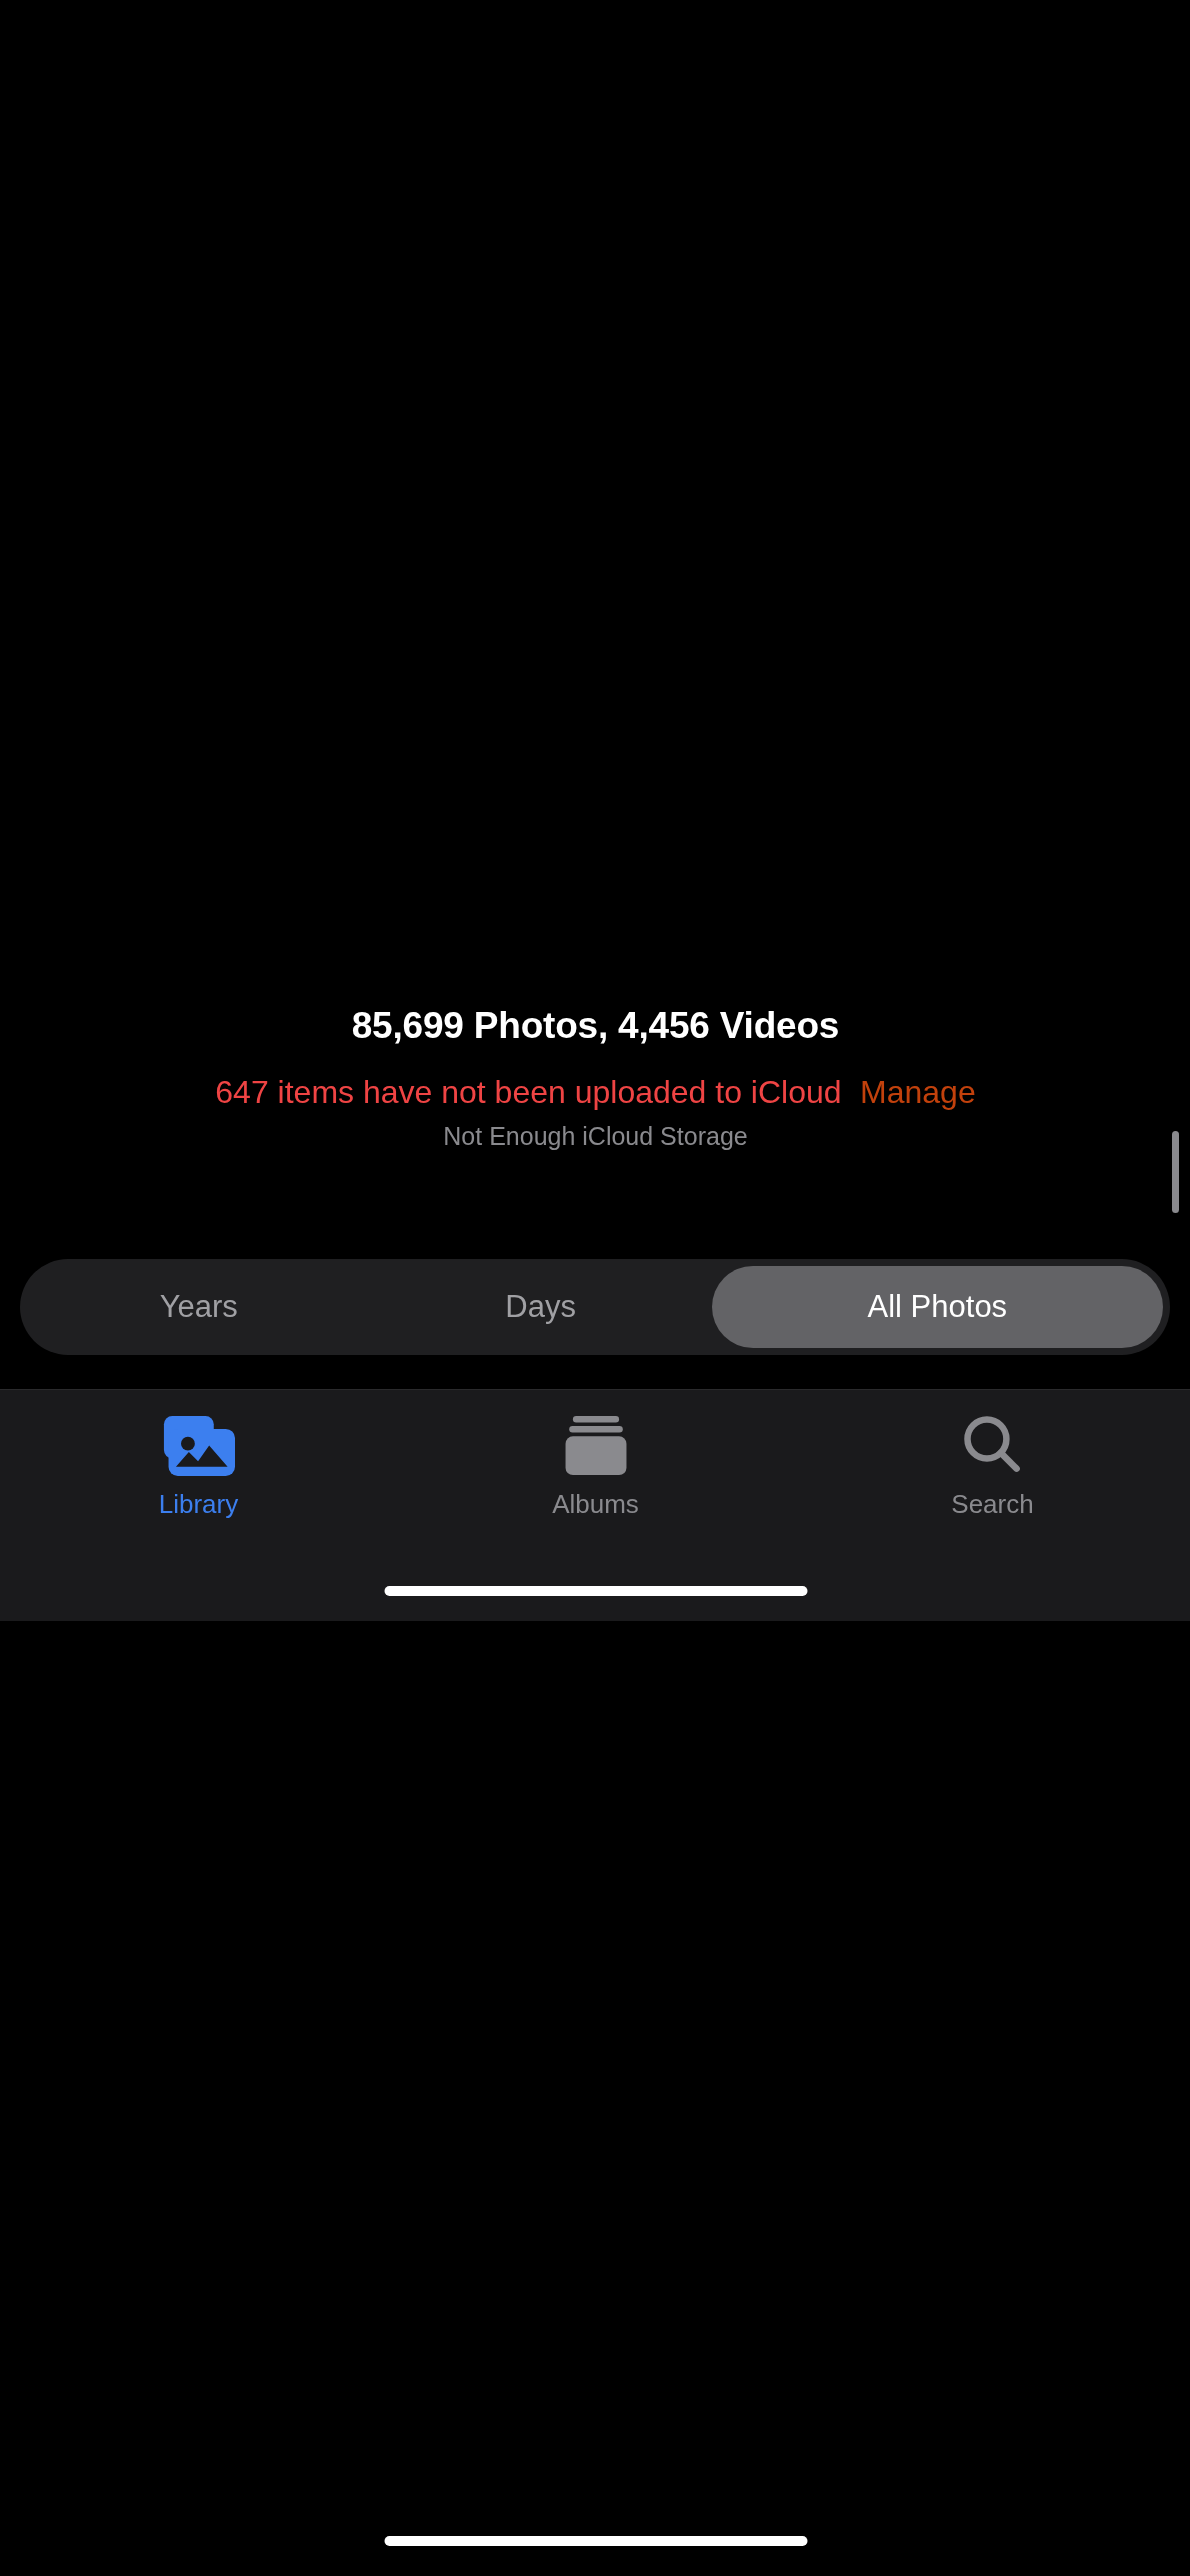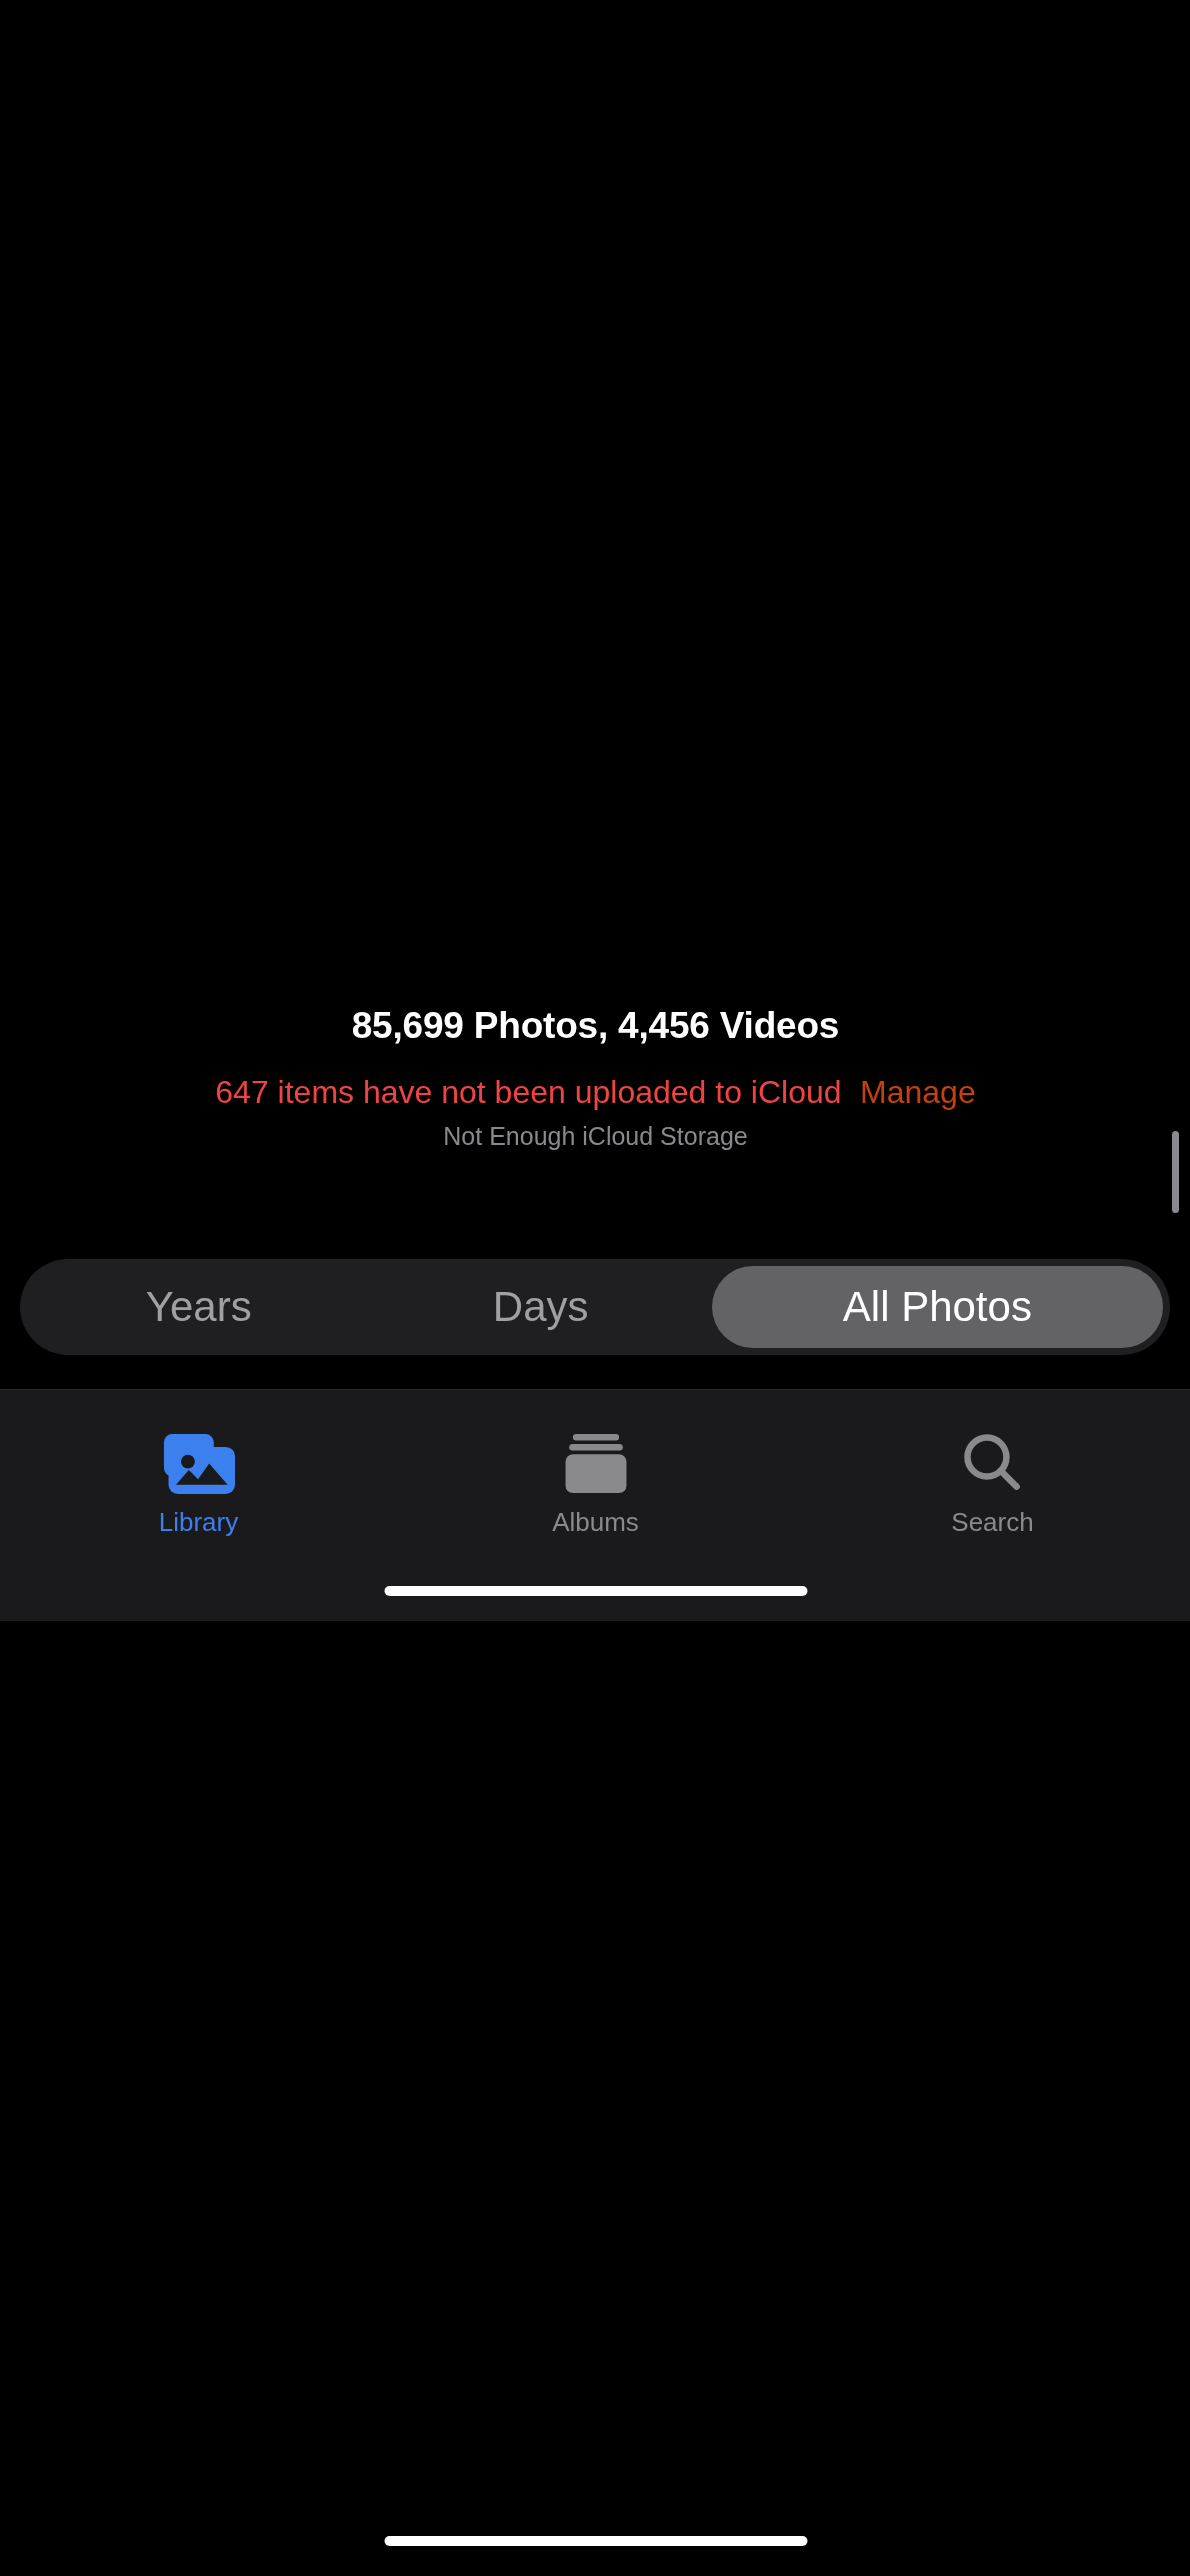--- a/index.html
+++ b/index.html
@@ -92,21 +92,21 @@
     box-sizing: border-box;
     padding: 7.4px;
   }
   .segment {
     flex: 1 1 0;
     height: 82px;
     display: flex;
     align-items: center;
     justify-content: center;
     border-radius: 41px;
-    font-size: 42px;
+    font-size: 31px;
     color: #A0A0A4;
     cursor: pointer;
     user-select: none;
   }
   .segment.selected {
     background: #636366;
     color: #FFFFFF;
     font-weight: normal;
   }
   .segment.wide {
@@ -118,21 +118,21 @@
     position: absolute;
     left: 0;
     top: 1373px;
     width: 1191px;
     height: 232px;
     background: #1A1A1C;
     border-top: 0.9px solid #2A2A2C;
     box-sizing: border-box;
     display: flex;
     align-items: flex-start;
-    padding-top: 40px;
+    padding-top: 22px;
   }
   .tab-item {
     flex: 1 1 0;
     display: flex;
     flex-direction: column;
     align-items: center;
     cursor: pointer;
     user-select: none;
   }
   .tab-icon {

